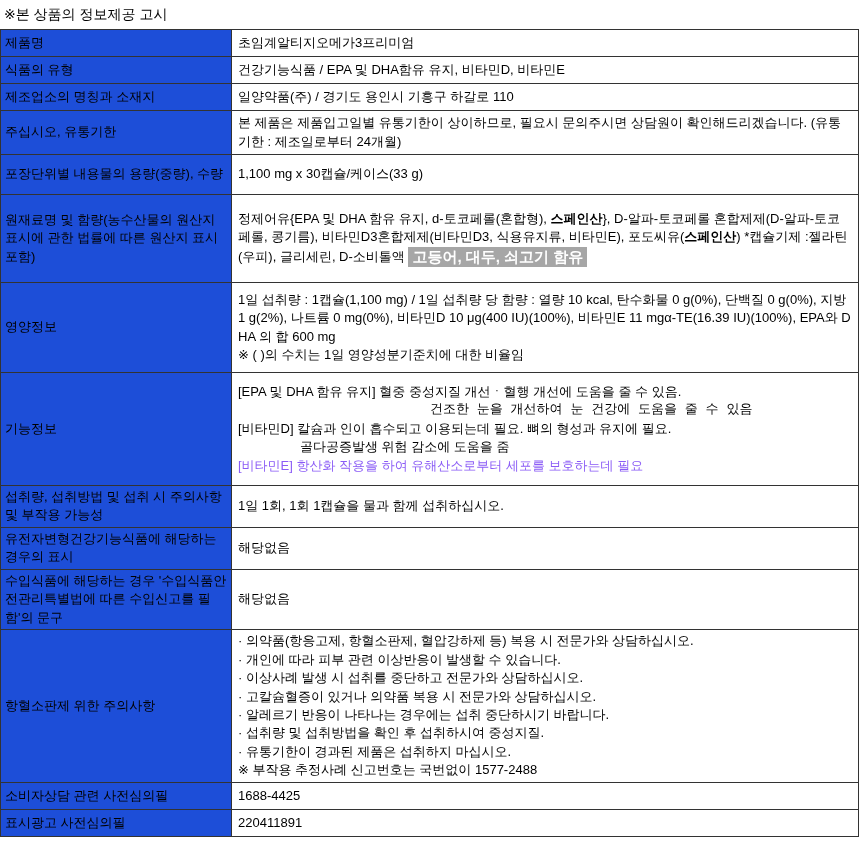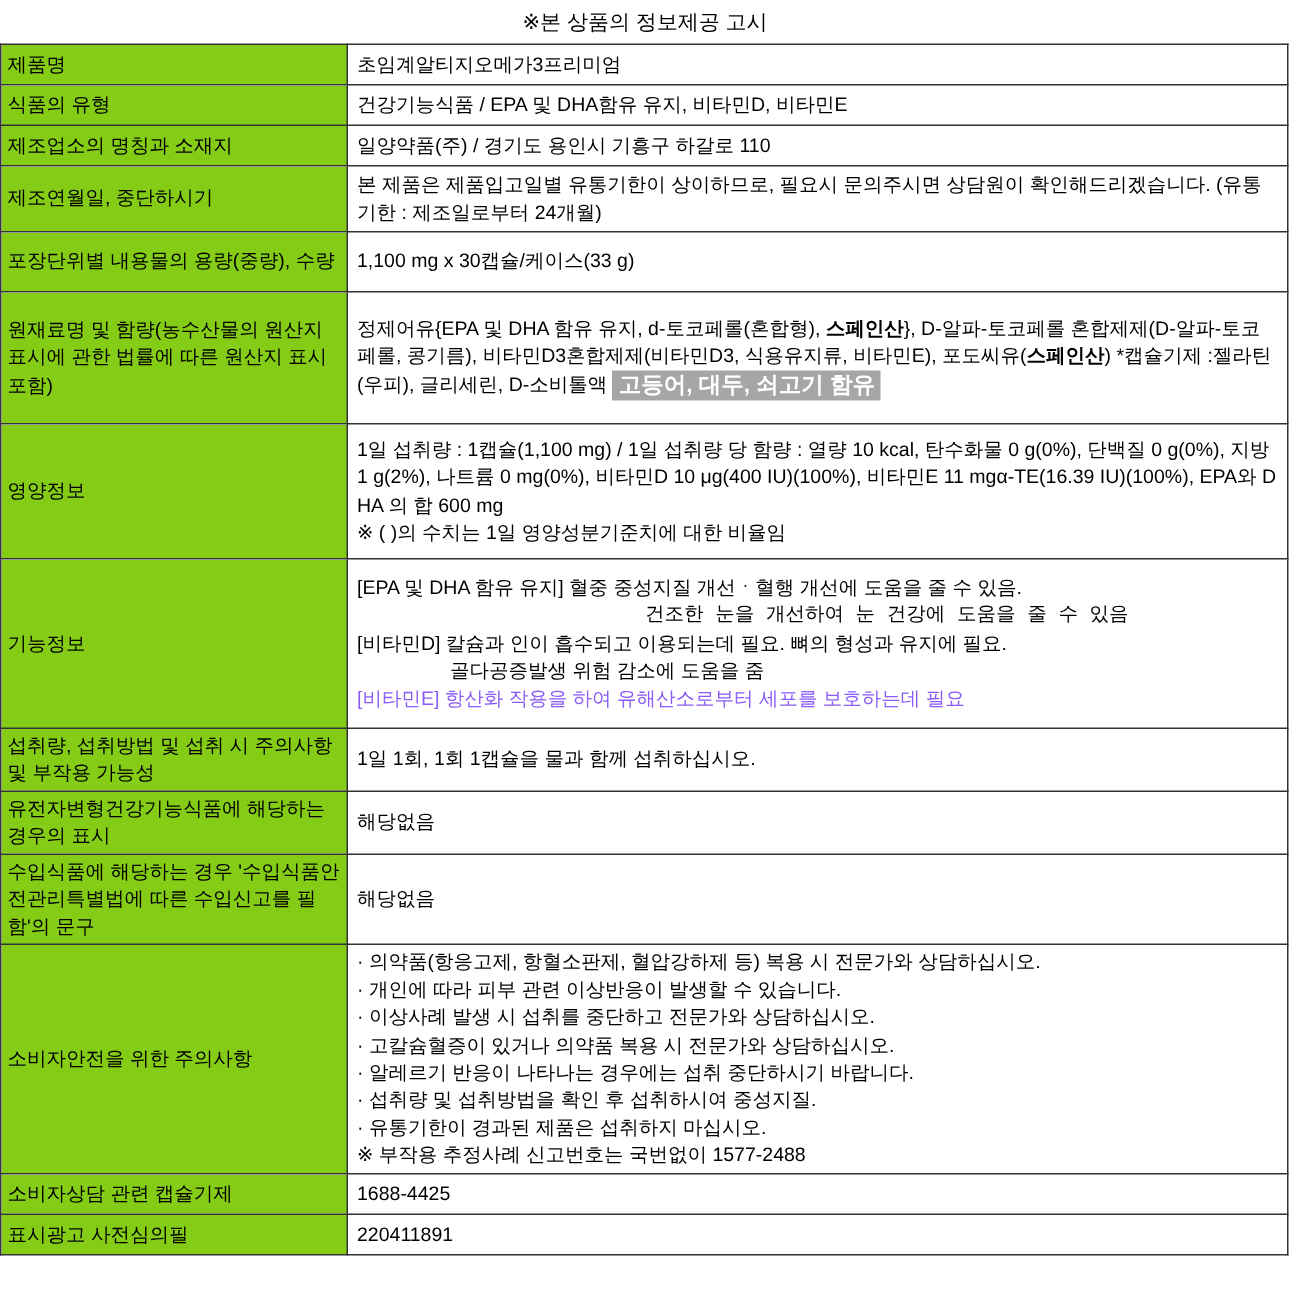--- a/index.html
+++ b/index.html
@@ -7,39 +7,38 @@
     width:860px;height:860px;
     font-family:"Liberation Sans","DejaVu Sans",sans-serif;
     color:#000;
     box-sizing:border-box;
   }
   .page{width:860px;box-sizing:border-box;padding:0;}
   .doc-title{
     font-size:14px;
     padding:6px 4px 5px 4px;
     letter-spacing:0px;
-    text-align:center;
   }
   table.info{
     border-collapse:collapse;
     width:859px;
     table-layout:fixed;
     font-size:13px;
     line-height:1.42;
   }
   td{
     border:1px solid #333;
     padding:2px 6px;
     vertical-align:middle;
     word-break:break-all;
     overflow:hidden;
   }
   td.lbl{
     width:222px;
-    background:#84cc16;
+    background:#1d4ed8;
     padding:2px 4px;
   }
   td.val{background:#ffffff;}
   
   tr.r-s  td{height:22px;}
   tr.r4   td{height:39px;}
   tr.r5   td{height:35px;}
   tr.r6   td{height:83px;}
   tr.r7   td{height:85px;}
   tr.r8   td{height:108px;}
@@ -83,21 +82,21 @@
         <td class="lbl">식품의 유형</td>
         <td class="val">건강기능식품 / EPA 및 DHA함유 유지, 비타민D, 비타민E</td>
       </tr>
 
       <tr class="r-s">
         <td class="lbl">제조업소의 명칭과 소재지</td>
         <td class="val">일양약품(주) / 경기도 용인시 기흥구 하갈로 110</td>
       </tr>
 
       <tr class="r4">
-        <td class="lbl">제조연월일, 중단하시기</td>
+        <td class="lbl">주십시오, 유통기한</td>
         <td class="val">본 제품은 제품입고일별 유통기한이 상이하므로, 필요시 문의주시면 상담원이 확인해드리겠습니다. (유통기한 : 제조일로부터 24개월)</td>
       </tr>
 
       <tr class="r5">
         <td class="lbl">포장단위별  내용물의  용량(중량), 수량</td>
         <td class="val">1,100 mg x 30캡슐/케이스(33 g)</td>
       </tr>
 
       <tr class="r6">
         <td class="lbl">원재료명 및 함량(농수산물의 원산지 표시에 관한 법률에 따른 원산지 표시 포함)</td>
@@ -133,35 +132,35 @@
         <td class="lbl">유전자변형건강기능식품에 해당하는 경우의 표시</td>
         <td class="val">해당없음</td>
       </tr>
 
       <tr class="r12">
         <td class="lbl">수입식품에 해당하는 경우 '수입식품안전관리특별법에 따른 수입신고를 필함'의 문구</td>
         <td class="val">해당없음</td>
       </tr>
 
       <tr class="r13">
-        <td class="lbl">소비자안전을 위한 주의사항</td>
+        <td class="lbl">항혈소판제 위한 주의사항</td>
         <td class="val">
           <span class="line">· 의약품(항응고제, 항혈소판제, 혈압강하제 등) 복용 시 전문가와 상담하십시오.</span>
           <span class="line">· 개인에 따라 피부 관련 이상반응이 발생할 수 있습니다.</span>
           <span class="line">· 이상사례 발생 시 섭취를 중단하고 전문가와 상담하십시오.</span>
           <span class="line">· 고칼슘혈증이 있거나 의약품 복용 시 전문가와 상담하십시오.</span>
           <span class="line">· 알레르기 반응이 나타나는 경우에는 섭취 중단하시기 바랍니다.</span>
           <span class="line">· 섭취량 및 섭취방법을 확인 후 섭취하시여 중성지질.</span>
           <span class="line">· 유통기한이 경과된 제품은 섭취하지 마십시오.</span>
           <span class="line">※ 부작용 추정사례 신고번호는 국번없이 1577-2488</span>
         </td>
       </tr>
 
       <tr class="r-s">
-        <td class="lbl">소비자상담 관련 캡슐기제</td>
+        <td class="lbl">소비자상담 관련 사전심의필</td>
         <td class="val">1688-4425</td>
       </tr>
 
       <tr class="r-s">
         <td class="lbl">표시광고 사전심의필</td>
         <td class="val">220411891</td>
       </tr>
 
     </tbody>
   </table>

